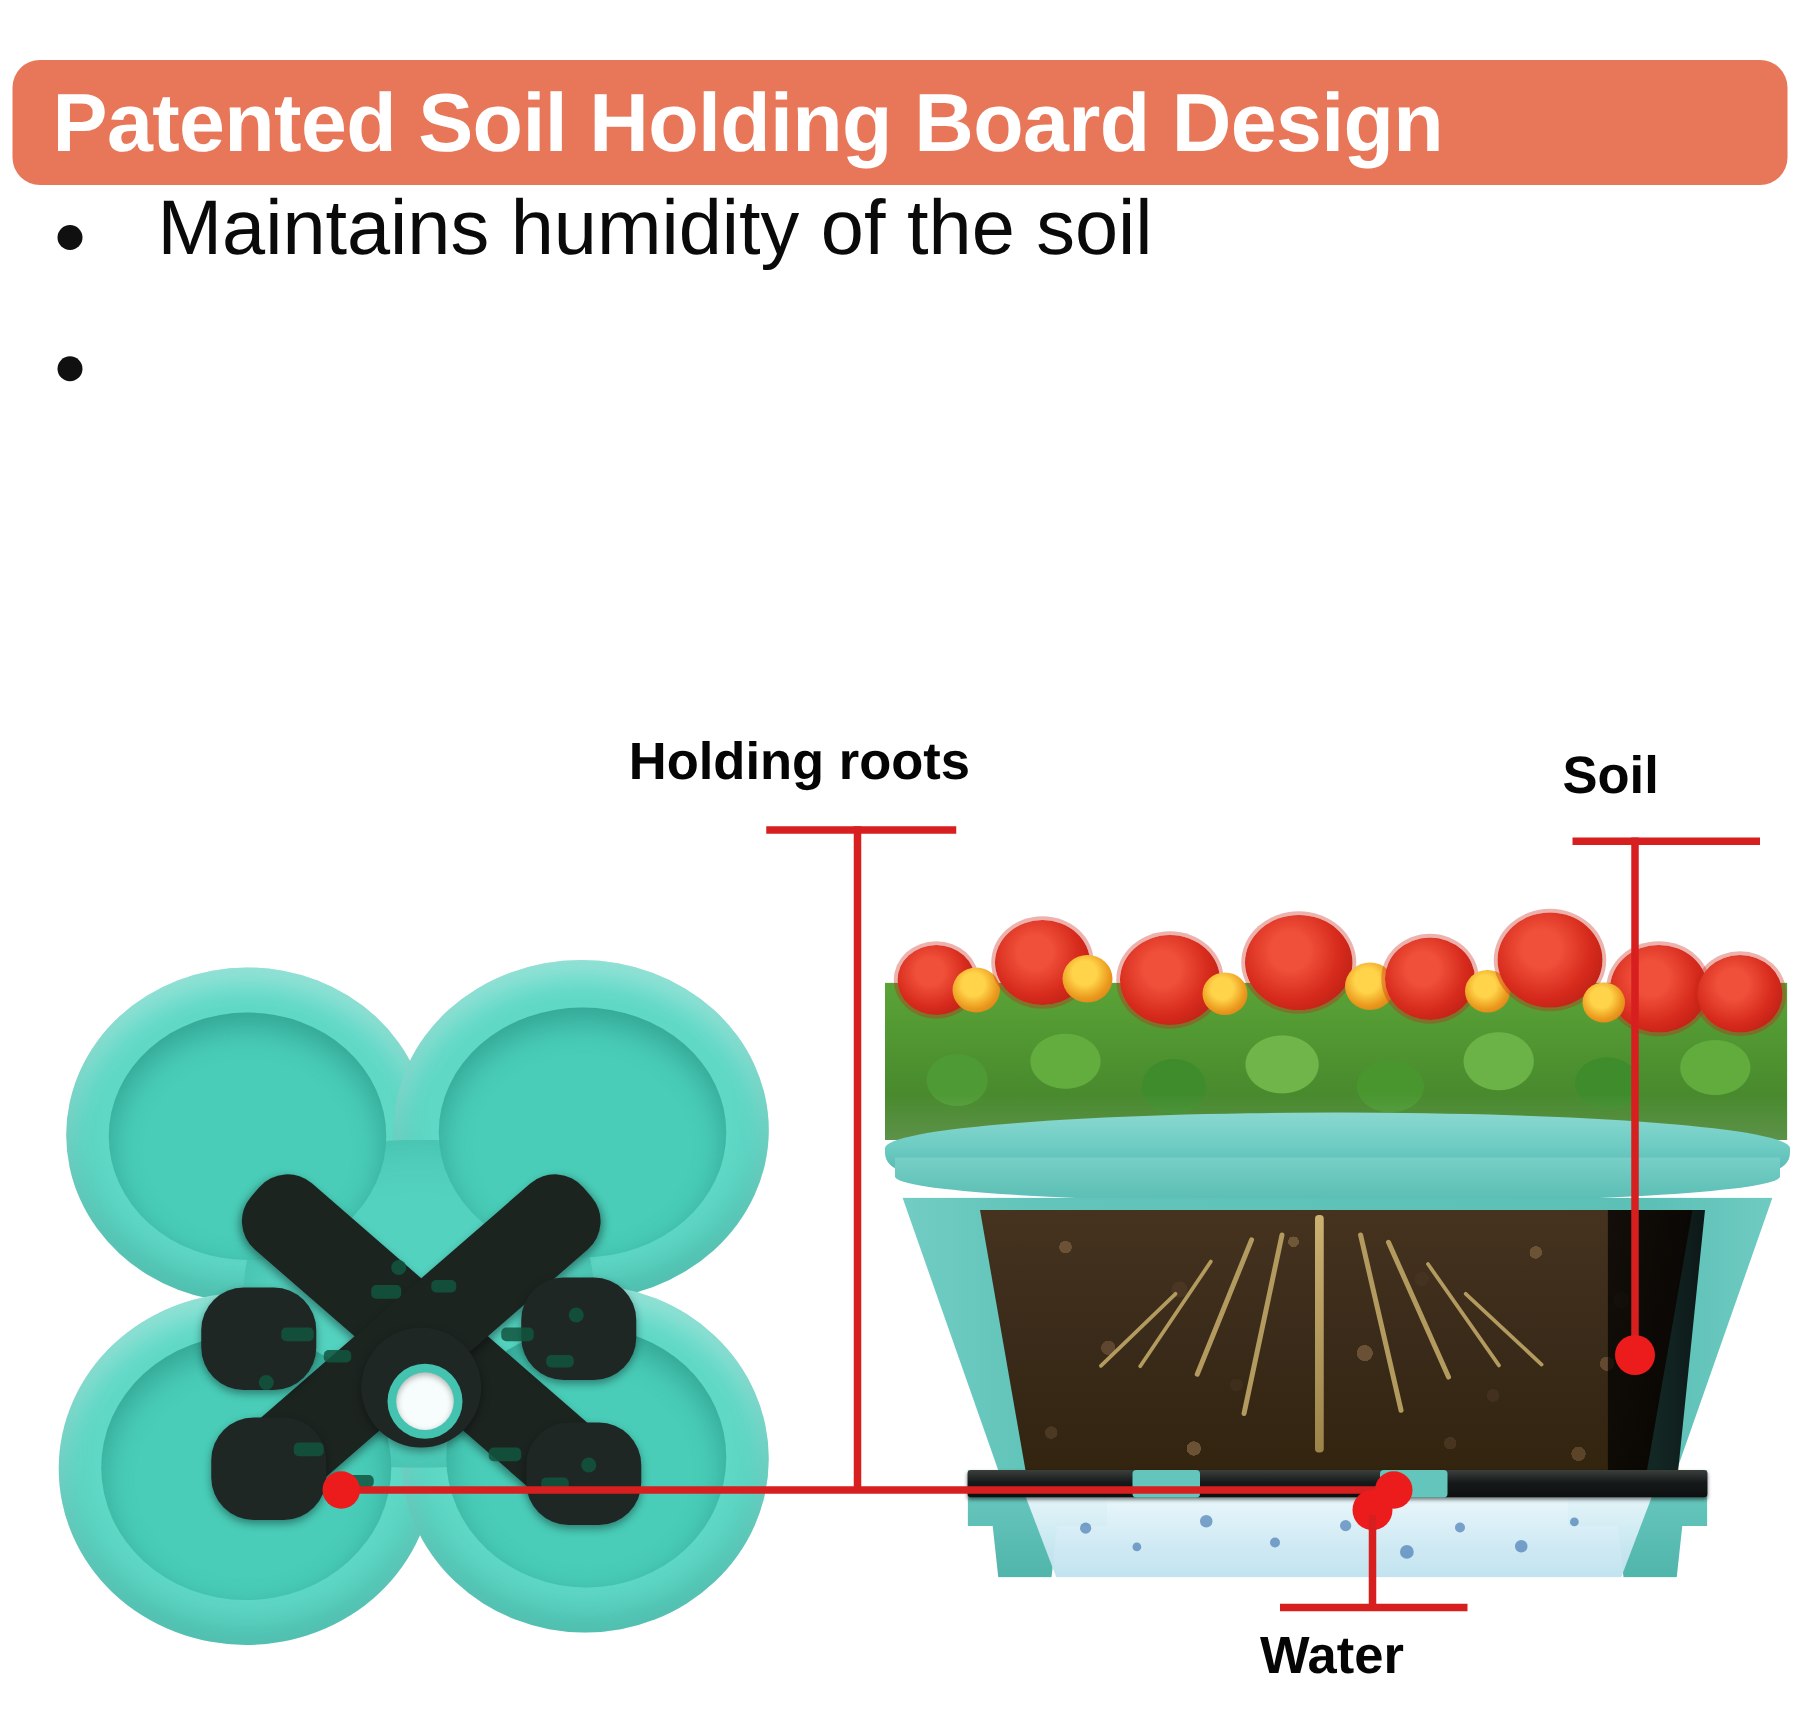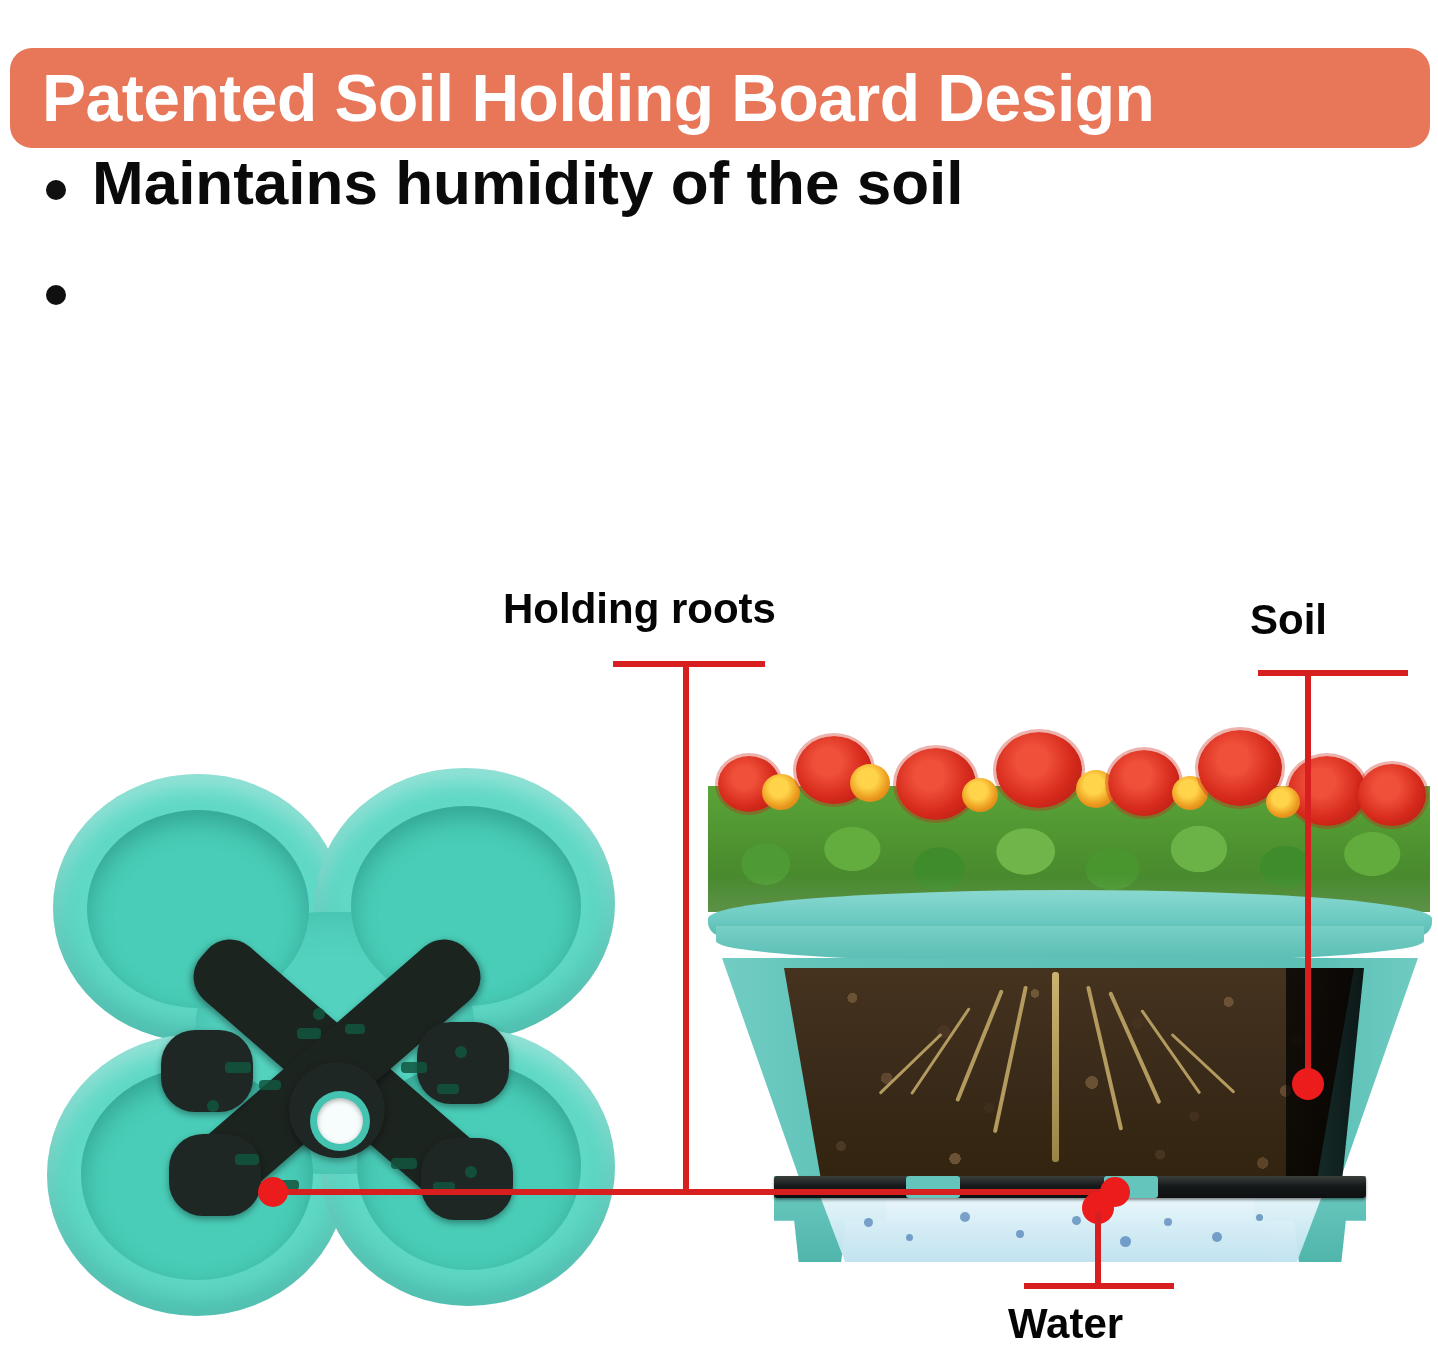--- a/index.html
+++ b/index.html
@@ -24,21 +24,21 @@
 
   
   .bullets{position:absolute;left:46px;top:150px;width:1100px;}
   .bullet-row{display:flex;align-items:flex-start;height:105px;}
   .bullet-dot{
     width:20px;height:20px;border-radius:50%;background:#101010;
     margin-top:30px;margin-right:26px;flex:0 0 auto;
   }
   .bullet-text{
     font-size:62px;color:#0a0a0a;line-height:1.05;white-space:nowrap;
-    font-family:"Liberation Sans", sans-serif;font-weight:bold;
+    font-family:"Liberation Sans", sans-serif;font-weight:normal;margin-left:34px;
   }
 
   
   .callout-label{
     position:absolute;font-size:42px;font-weight:bold;color:#050505;
     white-space:nowrap;font-family:"Liberation Sans", sans-serif;
   }
   #label-holding{left:503px;top:585px;}
   #label-soil{left:1250px;top:596px;}
   #label-water{left:1008px;top:1300px;}

